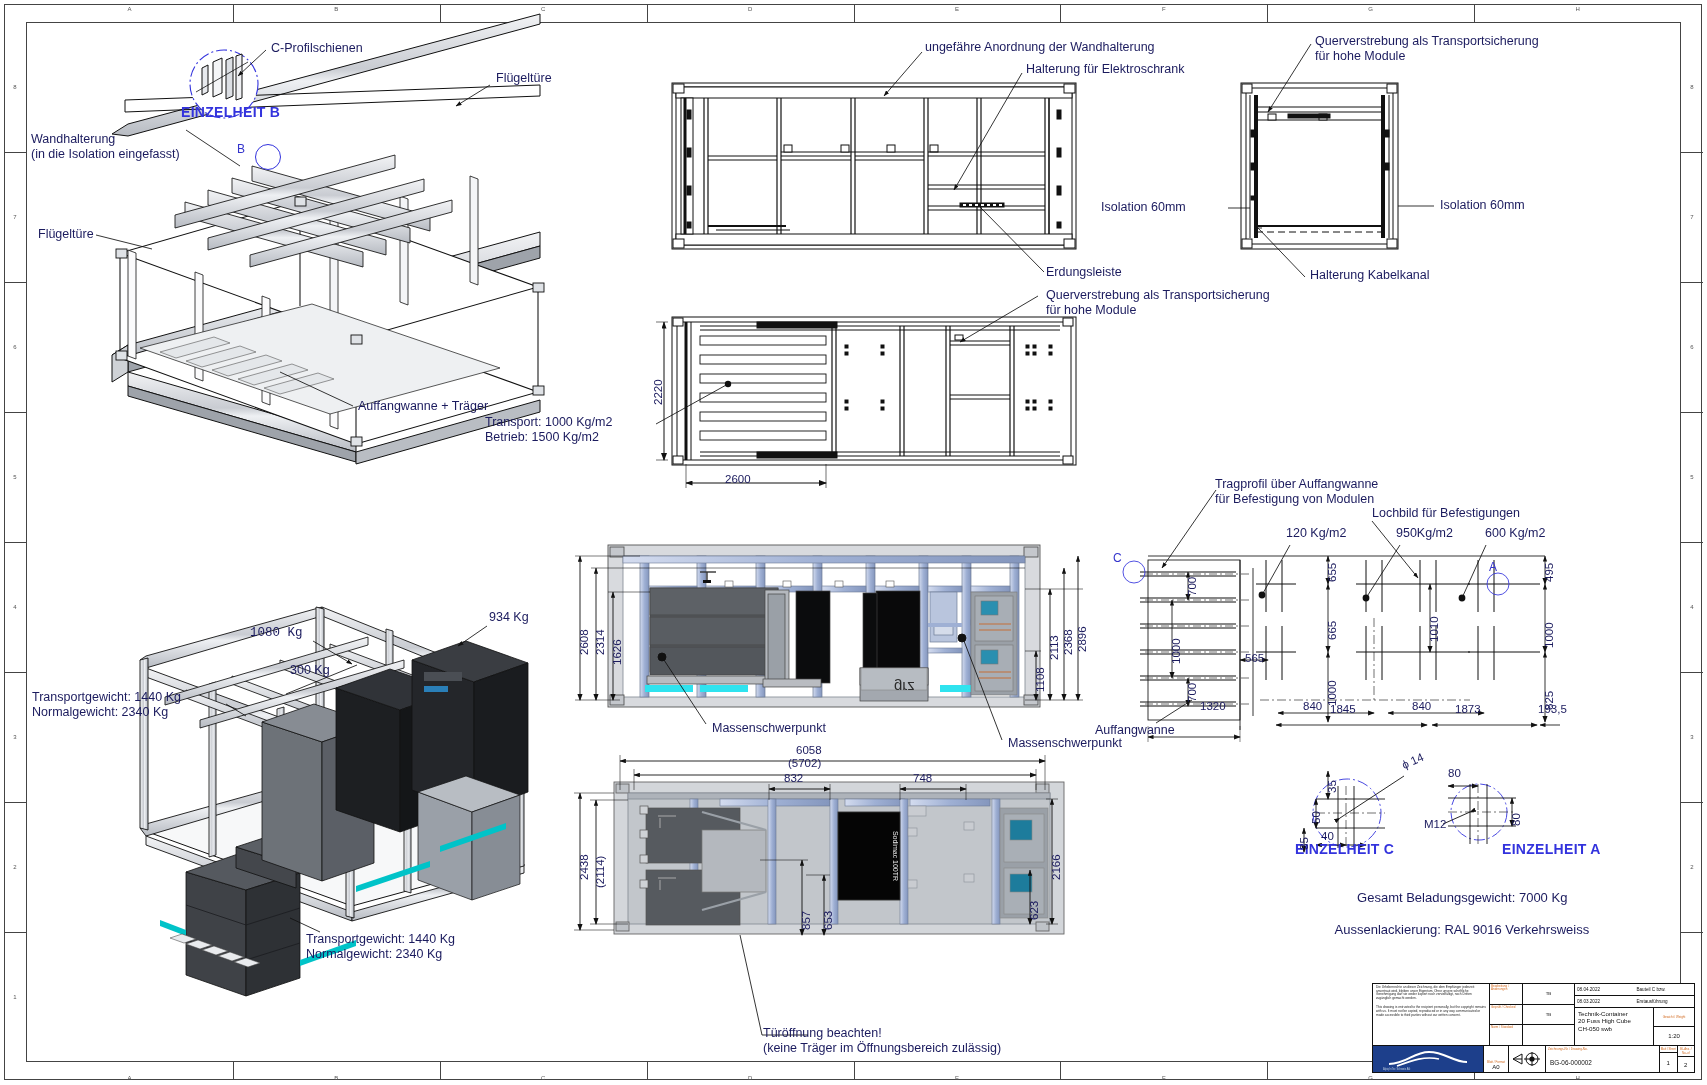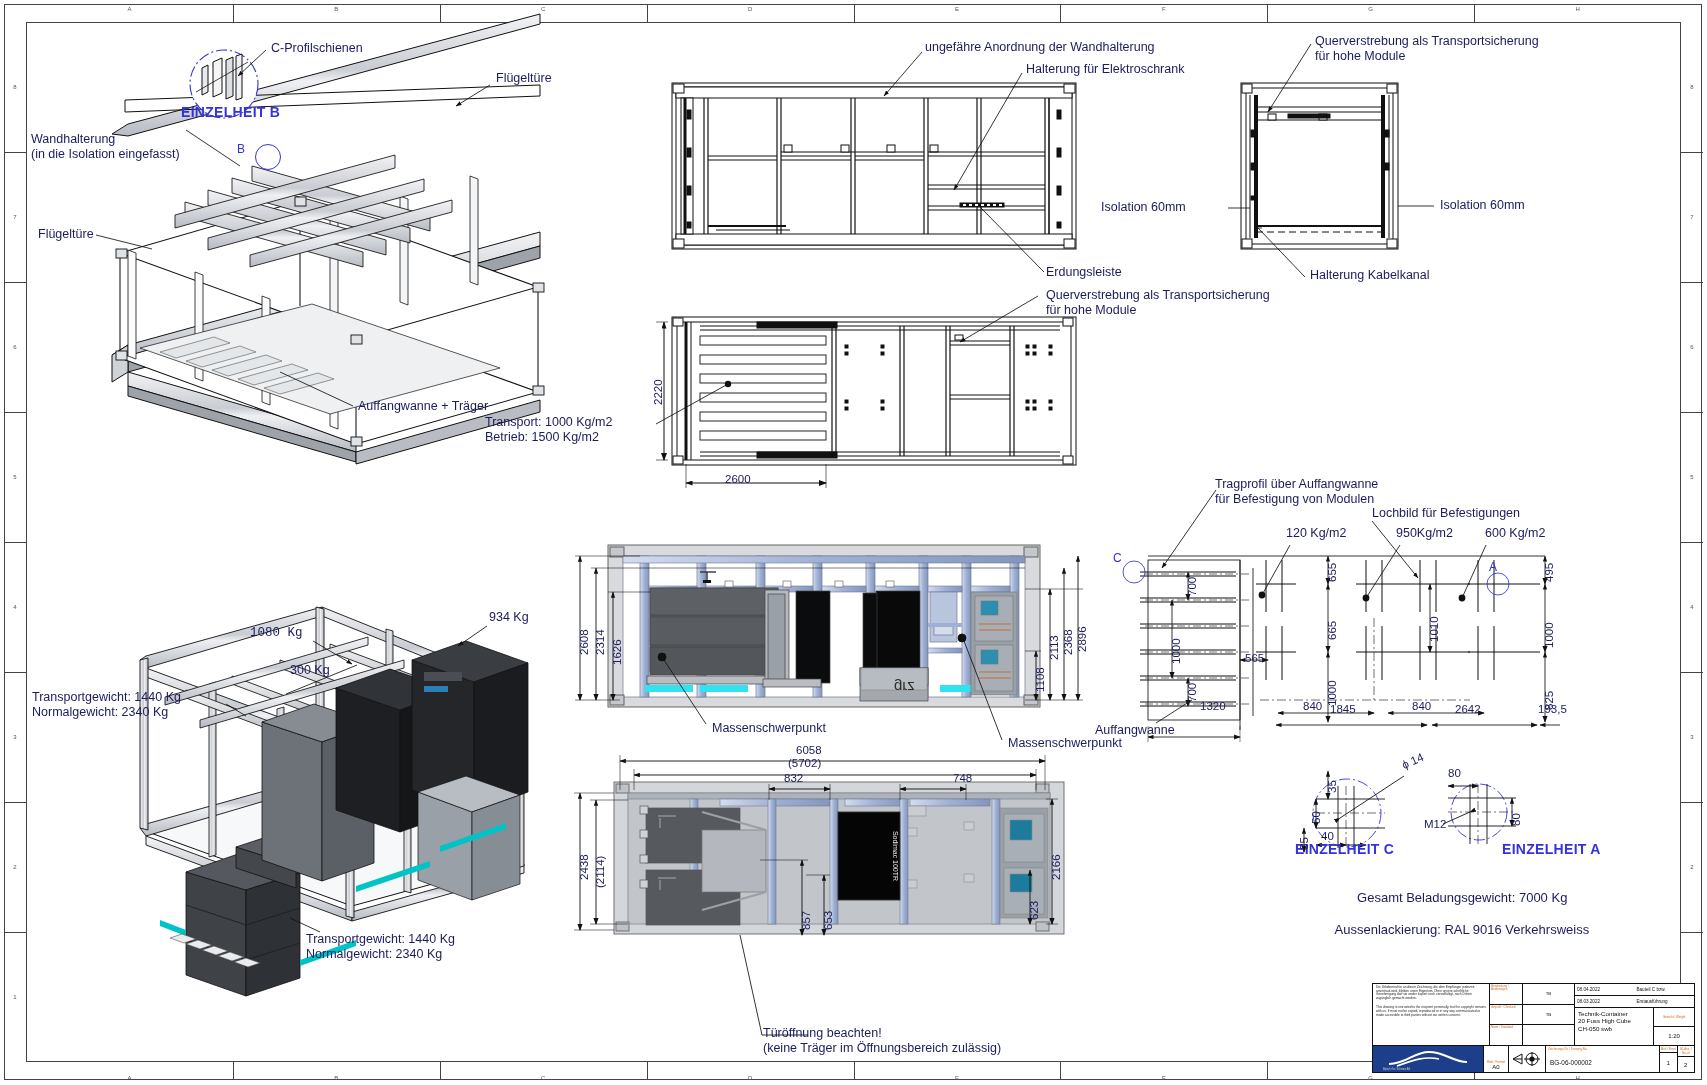--- a/index.html
+++ b/index.html
@@ -962,21 +962,21 @@
   <div class="dimv" style="left:1048px;top:660px;">2113</div>
   <div class="dimv" style="left:1062px;top:655px;">2368</div>
   <div class="dimv" style="left:1076px;top:652px;">2896</div>
   <div class="dimv" style="left:1034px;top:692px;">1108</div>
   <div class="lbl" style="left:712px;top:721px;">Massenschwerpunkt</div>
   <div class="lbl" style="left:1008px;top:736px;">Massenschwerpunkt</div>
 
   <div class="dim" style="left:796px;top:744px;">6058</div>
   <div class="dim" style="left:788px;top:757px;text-align:center;">(5702)</div>
   <div class="dim" style="left:784px;top:772px;">832</div>
-  <div class="dim" style="left:913px;top:772px;margin-left:40px;">748</div>
+  <div class="dim" style="left:913px;top:772px;">748</div>
   <div class="dimv" style="left:578px;top:880px;">2438</div>
   <div class="dimv" style="left:594px;top:888px;">(2114)</div>
   <div class="dimv" style="left:800px;top:930px;">857</div>
   <div class="dimv" style="left:822px;top:930px;">653</div>
   <div class="dimv" style="left:1050px;top:880px;">2166</div>
   <div class="dimv" style="left:1028px;top:920px;">623</div>
   <div class="lbl" style="left:763px;top:1026px;">Türöffnung beachten!
 (keine Träger im Öffnungsbereich zulässig)</div>
 
   <div class="lbl" style="left:1215px;top:477px;">Tragprofil über Auffangwanne
@@ -997,21 +997,21 @@
   <div class="dimv" style="left:1326px;top:706px;">1000</div>
   <div class="dimv" style="left:1428px;top:642px;">1010</div>
   <div class="dimv" style="left:1543px;top:582px;">495</div>
   <div class="dimv" style="left:1543px;top:648px;">1000</div>
   <div class="dimv" style="left:1543px;top:710px;">825</div>
   <div class="dim" style="left:1245px;top:652px;">565</div>
   <div class="dim" style="left:1168px;top:700px;margin-left:32px;">1320</div>
   <div class="dim" style="left:1303px;top:700px;">840</div>
   <div class="dim" style="left:1412px;top:700px;">840</div>
   <div class="dim" style="left:1330px;top:703px;">1845</div>
-  <div class="dim" style="left:1455px;top:703px;">2642</div>
+  <div class="dim" style="left:1455px;top:703px;">1873</div>
   <div class="dim" style="left:1538px;top:703px;">193,5</div>
 
   <div class="det" style="left:1295px;top:841px;">EINZELHEIT C</div>
   <div class="det" style="left:1468px;top:841px;margin-left:34px;">EINZELHEIT A</div>
   <div class="dimv" style="left:1326px;top:793px;">35</div>
   <div class="dimv" style="left:1310px;top:824px;">50</div>
   <div class="dimv" style="left:1298px;top:850px;">35</div>
   <div class="dim" style="left:1321px;top:830px;">40</div>
   <div class="dim" style="left:1400px;top:760px;transform:rotate(-24deg);transform-origin:0 0;">ϕ 14</div>
   <div class="dim" style="left:1424px;top:818px;">M12</div>

